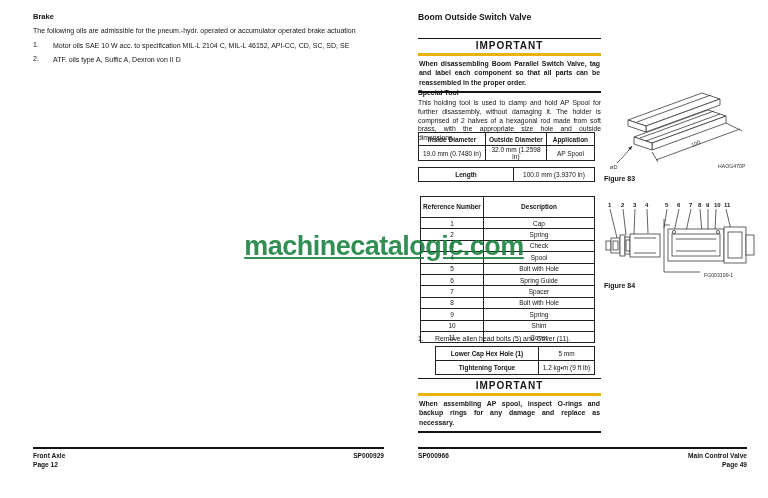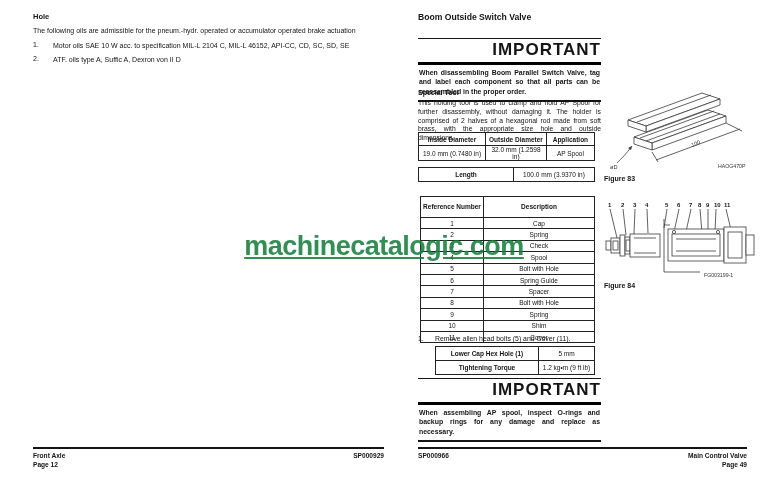--- a/index.html
+++ b/index.html
@@ -21,22 +21,22 @@
   .olist-num{width:9px;flex:0 0 9px;font-size:7px;}
   .olist-gap{width:11px;flex:0 0 11px;}
   .olist-txt{flex:1;font-size:7px;line-height:1.3;text-align:justify;}
 
   
   .rcol{left:418px;top:12px;width:183px;}
   .r-title{font-size:8.6px;font-weight:bold;}
 
   .imp{border-top:1.5px solid #141414;}
   .imp-head{
-    text-align:right;font-weight:bold;font-size:17px;letter-spacing:1px;
-    padding:1px 0 2px;border-bottom:3px solid #000000;
+    text-align:center;font-weight:bold;font-size:10px;letter-spacing:1px;
+    padding:1px 0 2px;border-bottom:3px solid #eab308;
   }
   .imp-body{
     font-weight:bold;font-size:6.9px;line-height:1.35;text-align:justify;
     padding:3px 1px 4px;border-bottom:2px solid #141414;
   }
 
   table{border-collapse:collapse;}
   th,td{border:1px solid #222;font-size:6.5px;padding:0 2px;text-align:center;vertical-align:middle;}
   th{font-weight:bold;}
 
@@ -82,21 +82,21 @@
   .watermark{
     left:50%;top:231px;transform:translateX(-50%);
     font-size:27px;font-weight:bold;letter-spacing:-0.5px;
     opacity:0.88;white-space:nowrap;z-index:50;
   }
 </style>
 </head>
 <body>
 
 <div class="abs lcol">
-  <div class="h-small">Hole</div>
+  <div class="h-small">Brake</div>
   <div class="body-txt intro">The following oils are admissible for the pneum.-hydr. operated or accumulator operated brake actuation</div>
   <div class="olist">
     <div class="olist-item">
       <span class="olist-num">1.</span>
       <span class="olist-gap"></span>
       <span class="olist-txt">Motor oils SAE 10 W acc. to specification MIL-L 2104 C, MIL-L 46152, API-CC, CD, SC, SD, SE</span>
     </div>
     <div class="olist-item">
       <span class="olist-num">2.</span>
       <span class="olist-gap"></span>

